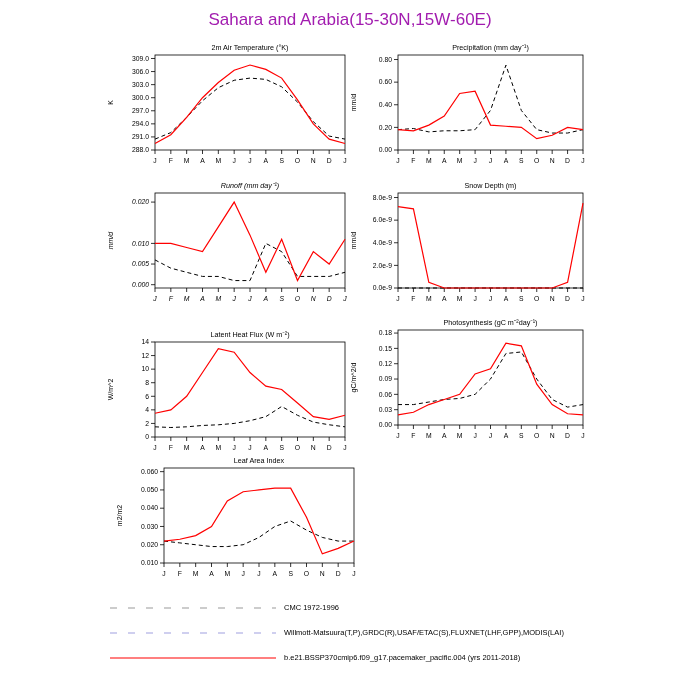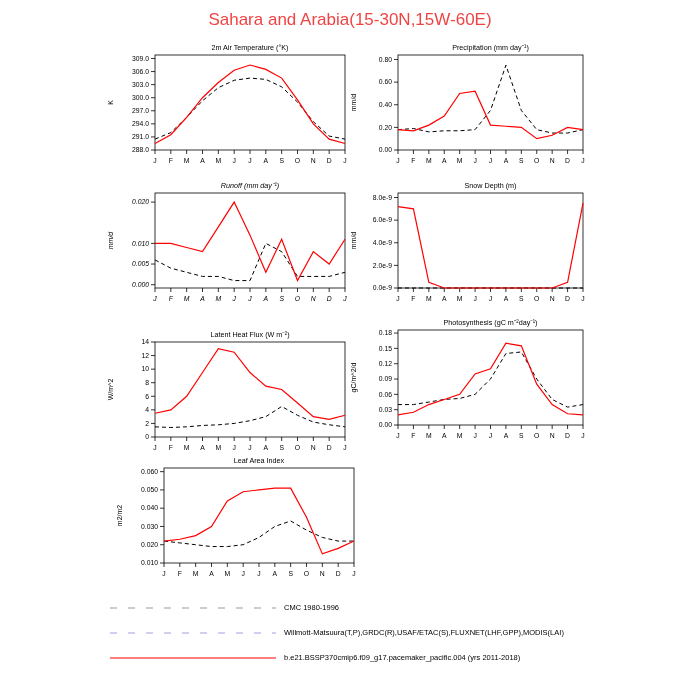--- a/index.html
+++ b/index.html
@@ -2,21 +2,21 @@
 <html><head>
 <meta charset="utf-8">
 <style>
   html,body{margin:0;padding:0;}
   body{
     width:700px;height:700px;background:#ffffff;position:relative;
     font-family:"Liberation Sans", sans-serif;color:#000;overflow:hidden;
   }
   .main-title{
     position:absolute;top:10px;left:0;width:700px;text-align:center;
-    font-size:17px;color:#ef4444;
+    font-size:17px;color:#a21caf;
   }
   .chart{position:absolute;}
   svg text{font-family:"Liberation Sans", sans-serif;fill:#000;}
   .legend{position:absolute;left:108px;top:595px;display:flex;flex-direction:column;}
   .legend-row{display:flex;align-items:center;height:25px;}
   .legend-row svg{margin-right:6px;flex:0 0 auto;}
   .legend-label{font-size:7.5px;color:#000;white-space:nowrap;}
 </style>
 </head>
 <body>
@@ -339,21 +339,21 @@
       <text x="20" y="63.5" text-anchor="middle" font-size="7" transform="rotate(-90 20 63.5)">m2/m2</text>
       <polyline points="62,89.07692307692308 77.83333333333333,90.90384615384615 93.66666666666667,92.73076923076923 109.5,94.5576923076923 125.33333333333334,94.5576923076923 141.16666666666669,92.73076923076923 157,85.42307692307692 172.83333333333331,74.46153846153847 188.66666666666669,68.98076923076923 204.5,78.11538461538461 220.33333333333334,85.42307692307692 236.16666666666666,89.07692307692308 252,89.07692307692308" fill="none" stroke="#000000" stroke-width="1" stroke-dasharray="4,3"></polyline>
       <polyline points="62,89.07692307692308 77.83333333333333,87.25 93.66666666666667,83.59615384615384 109.5,74.46153846153847 125.33333333333334,48.884615384615394 141.16666666666669,39.75 157,37.92307692307692 172.83333333333331,36.096153846153854 188.66666666666669,36.096153846153854 204.5,65.32692307692307 220.33333333333334,101.86538461538461 236.16666666666666,96.38461538461539 252,89.07692307692308" fill="none" stroke="#ff0000" stroke-width="1.2"></polyline>
     </svg></div>
 
 <div class="legend">
   <div class="legend-row">
     <svg width="170" height="10">
         <line x1="2" y1="5" x2="168" y2="5" stroke-width="1.2" stroke="#999999" stroke-dasharray="7,11"></line>
       </svg>
-    <span class="legend-label">CMC 1980-1996</span>
+    <span class="legend-label">CMC 1972-1996</span>
   </div>
   <div class="legend-row">
     <svg width="170" height="10">
         <line x1="2" y1="5" x2="168" y2="5" stroke-width="1.2" stroke="#9f9fdf" stroke-dasharray="7,11"></line>
       </svg>
     <span class="legend-label">Willmott-Matsuura(T,P),GRDC(R),USAF/ETAC(S),FLUXNET(LHF,GPP),MODIS(LAI)</span>
   </div>
   <div class="legend-row">
     <svg width="170" height="10">
         <line x1="2" y1="5" x2="168" y2="5" stroke-width="1.2" stroke="#ff0000"></line>

